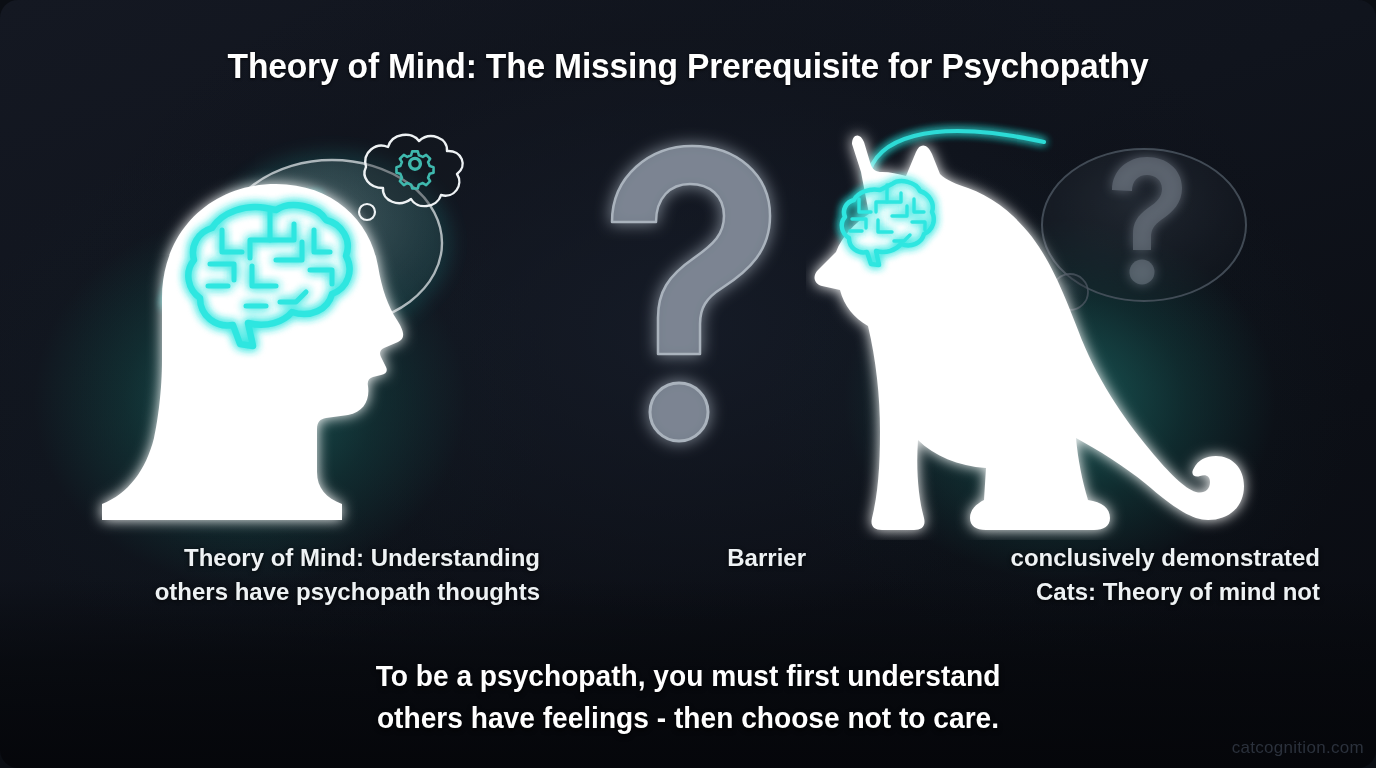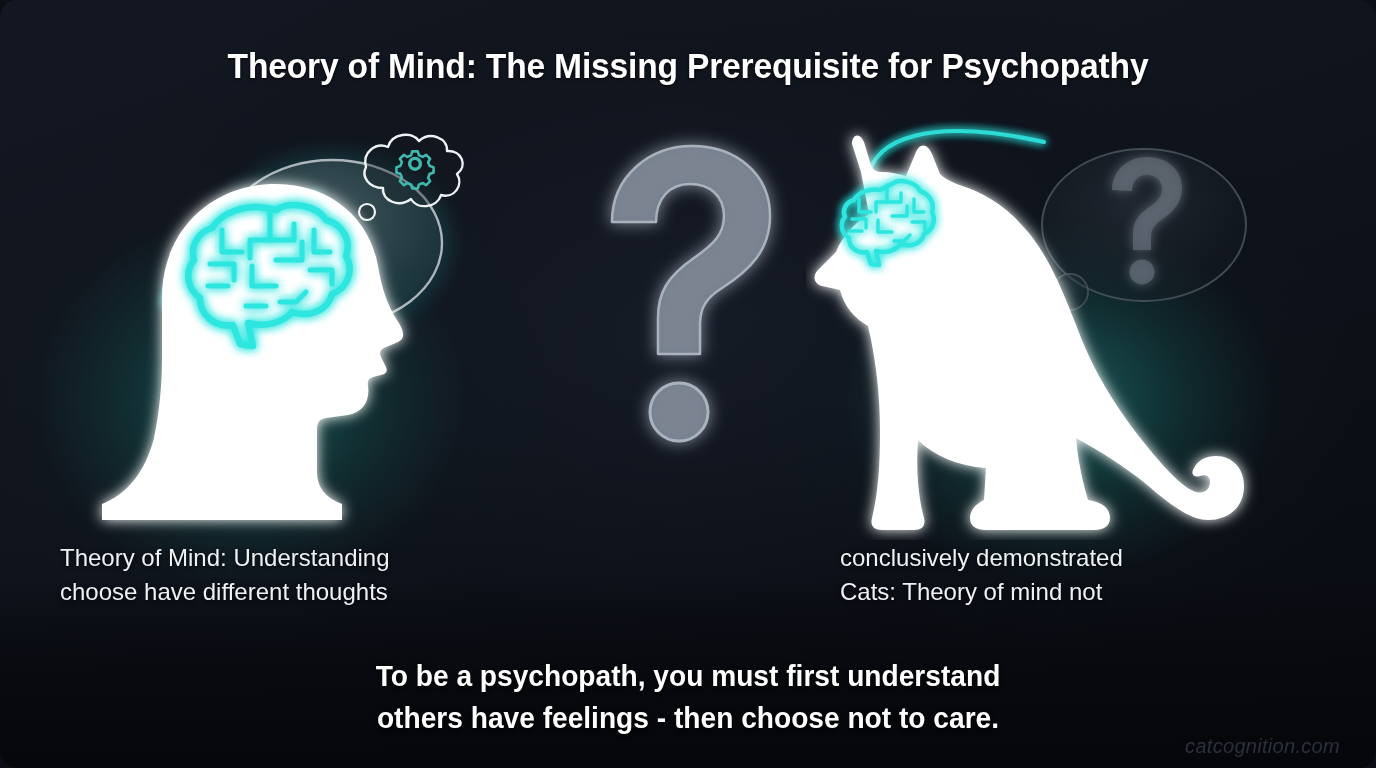--- a/index.html
+++ b/index.html
@@ -40,45 +40,44 @@
   .panel{position:absolute;top:120px;height:420px;}
   #panel-left{left:70px;width:500px;}
   #panel-mid{left:570px;width:236px;}
   #panel-right{left:806px;width:500px;}
 
   .art{position:absolute;inset:0;}
 
   
   .caption{
     position:absolute;
-    text-align:left;
+    text-align:right;
     font-size:24px;line-height:34px;
-    color:#eef2f4;font-weight:400;
+    color:#eef2f4;font-weight:700;
     text-shadow:0 1px 4px rgba(0,0,0,0.8);
     z-index:20;
   }
   #cap-left{left:60px;width:480px;top:541px;}
   #cap-mid{left:570px;width:236px;top:541px;}
   #cap-right{left:840px;width:480px;top:541px;}
 
   
   .tagline{
     position:absolute;left:0;right:0;top:655px;
     text-align:center;color:#ffffff;
     font-size:29px;line-height:42px;font-weight:bold;
     font-family:"Liberation Sans Narrow","Liberation Sans",sans-serif;
     transform:scaleX(0.97);
     text-shadow:0 2px 5px rgba(0,0,0,0.9);
     z-index:20;
   }
   .watermark{
-    position:absolute;right:36px;bottom:10px;
-    font-size:20px;color:#2b313c;letter-spacing:0.3px;
+    position:absolute;right:12px;bottom:10px;
+    font-size:17px;color:#2b313c;letter-spacing:0.3px;
     z-index:20;
-    font-style:italic;
   }
 </style>
 </head>
 <body>
 
 <div id="stage">
 
   <div class="title">Theory of Mind: The Missing Prerequisite for Psychopathy</div>
 
   <div class="panel" id="panel-left">
@@ -294,23 +293,26 @@
           <path d="M 108 79 L 108 92 L 118 92"></path>
           <path d="M 106 102 L 119 102 L 119 110"></path>
           <path d="M 88 121 L 98 121 L 104 115"></path>
         </g>
       </g>
     </svg>
   </div>
 
   <div class="caption" id="cap-left">
     <div>Theory of Mind: Understanding</div>
-    <div>choose have different thoughts</div>
-  </div>
-
+    <div>others have psychopath thoughts</div>
+  </div>
+
+  <div class="caption" id="cap-mid">
+    <div>Barrier</div>
+  </div>
 
   <div class="caption" id="cap-right">
     <div>conclusively demonstrated</div>
     <div>Cats: Theory of mind not</div>
   </div>
 
   <div class="tagline">
     <div>To be a psychopath, you must first understand</div>
     <div>others have feelings - then choose not to care.</div>
   </div>

